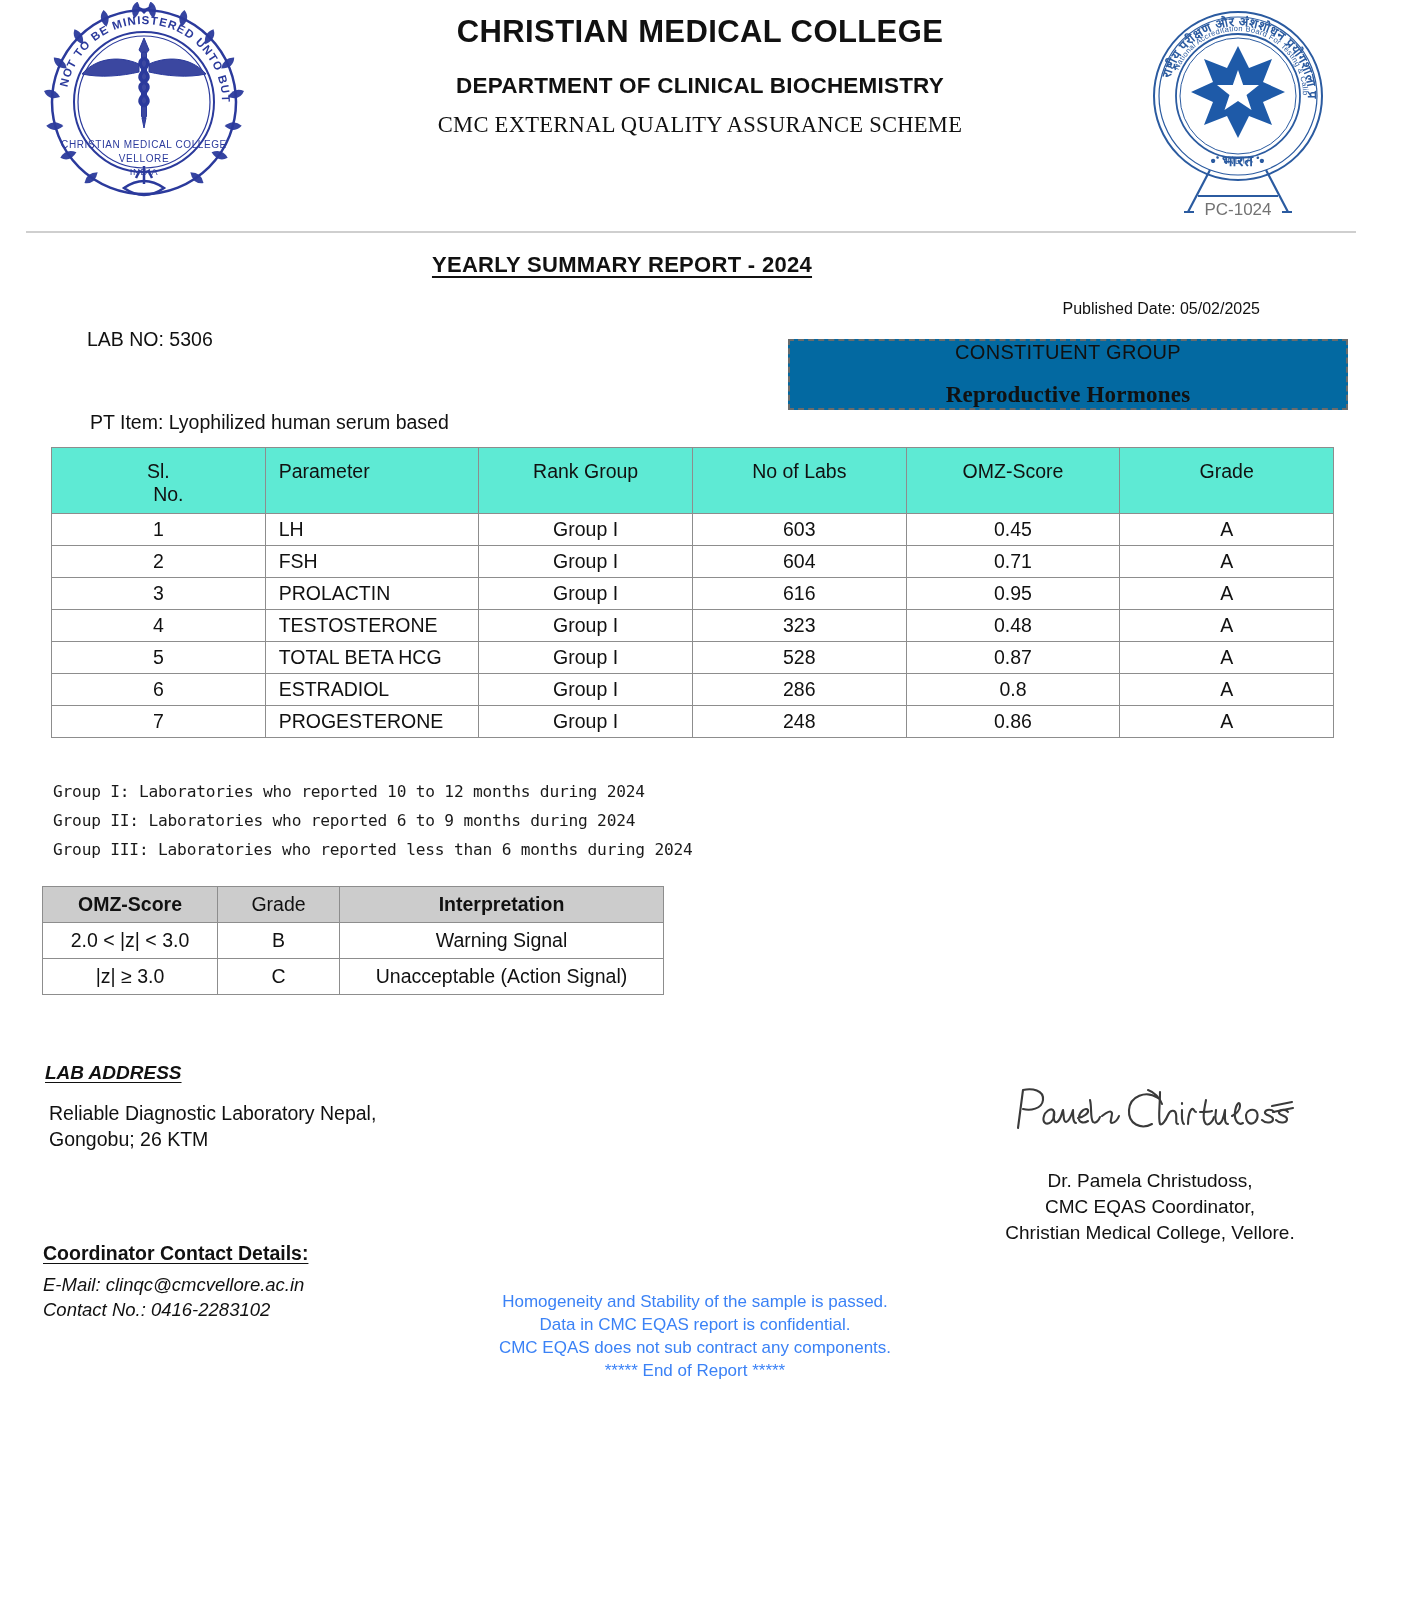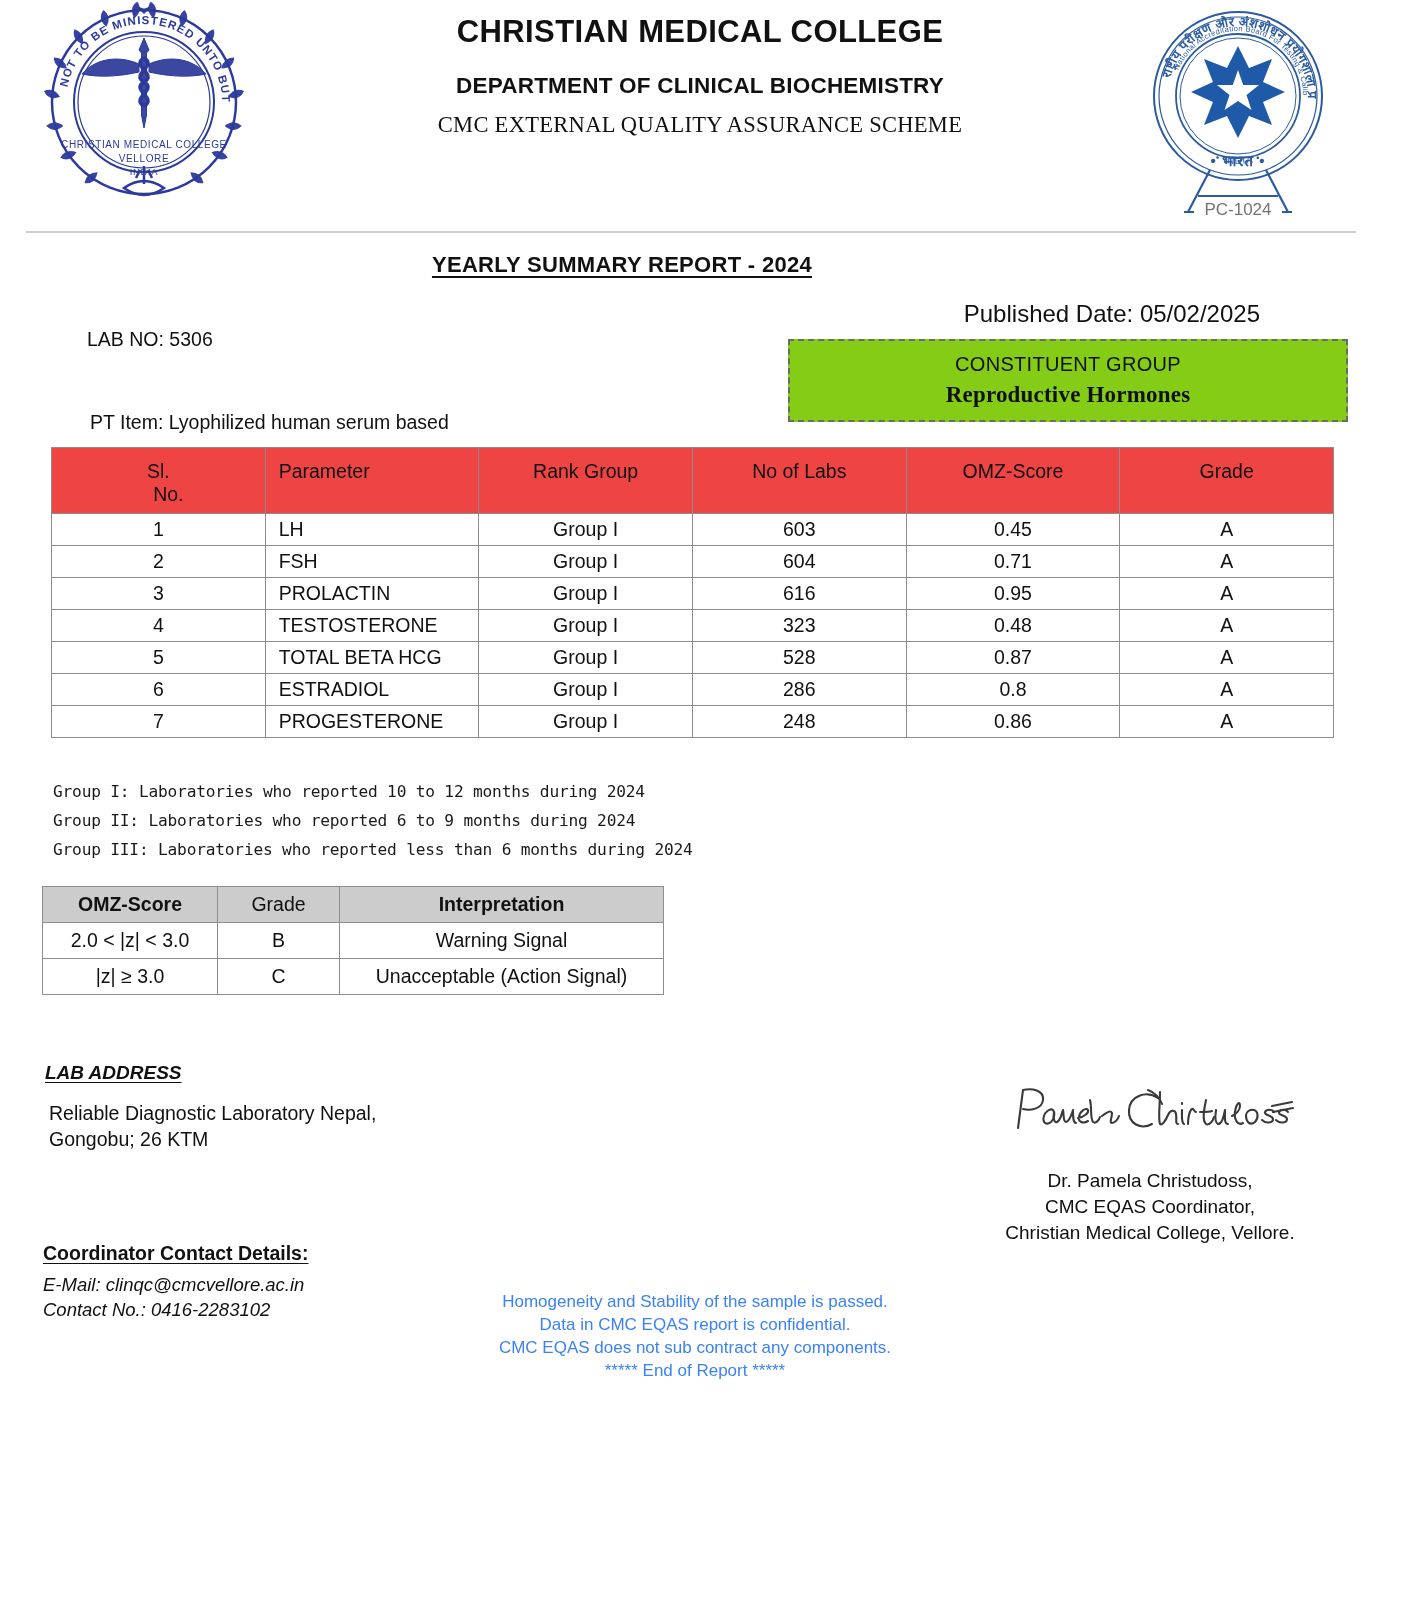--- a/index.html
+++ b/index.html
@@ -94,21 +94,21 @@
     text-decoration: underline;
     text-underline-offset: 4px;
     letter-spacing: 0.3px;
   }
   
   .pub-date {
     position: absolute;
     left: 0; top: 300px;
     width: 1260px;
     text-align: right;
-    font-size: 24px;
+    font-size: 16px;
   }
   .lab-no {
     position: absolute;
     left: 87px; top: 328px;
     font-size: 19.5px;
   }
   .lab-name {
     position: absolute;
     left: 56px; top: 366px;
     font-size: 19.5px;
@@ -116,28 +116,28 @@
   .pt-item {
     position: absolute;
     left: 90px; top: 411px;
     font-size: 19.5px;
   }
   
   .cg-box {
     position: absolute;
     left: 788px; top: 339px;
     width: 560px;
-    height: 83px;
-    background: #84cc16;
+    height: 71px;
+    background: #0369a1;
     border: 2px dashed #6b6b6b;
     box-sizing: border-box;
     display: flex;
     flex-direction: column;
     align-items: center;
-    justify-content: center;
+    justify-content: space-between;
   }
   .cg-label {
     font-size: 20px;
     letter-spacing: 0.3px;
     margin-bottom: 6px;
   }
   .cg-value {
     font-family: "Liberation Serif", serif;
     font-size: 23px;
     font-weight: bold;
@@ -153,21 +153,21 @@
   }
   .main-table th, .main-table td {
     border: 1.5px solid #8d8d8d;
     font-size: 19.5px;
     font-weight: normal;
     padding: 0;
     height: 32px;
     box-sizing: border-box;
   }
   .main-table thead th {
-    background: #ef4444;
+    background: #5eead4;
     height: 66px;
     vertical-align: top;
     padding-top: 12px;
   }
   .th-sl { text-align: center; }
   .th-sl .l2 { display: block; padding-left: 20px; }
   .th-param { text-align: left; padding-left: 13px !important; }
   .th-c { text-align: center; }
   .col-sl    { width: 92px;  text-align: center; }
   .col-param { width: 578px; text-align: left; padding-left: 13px !important; }

